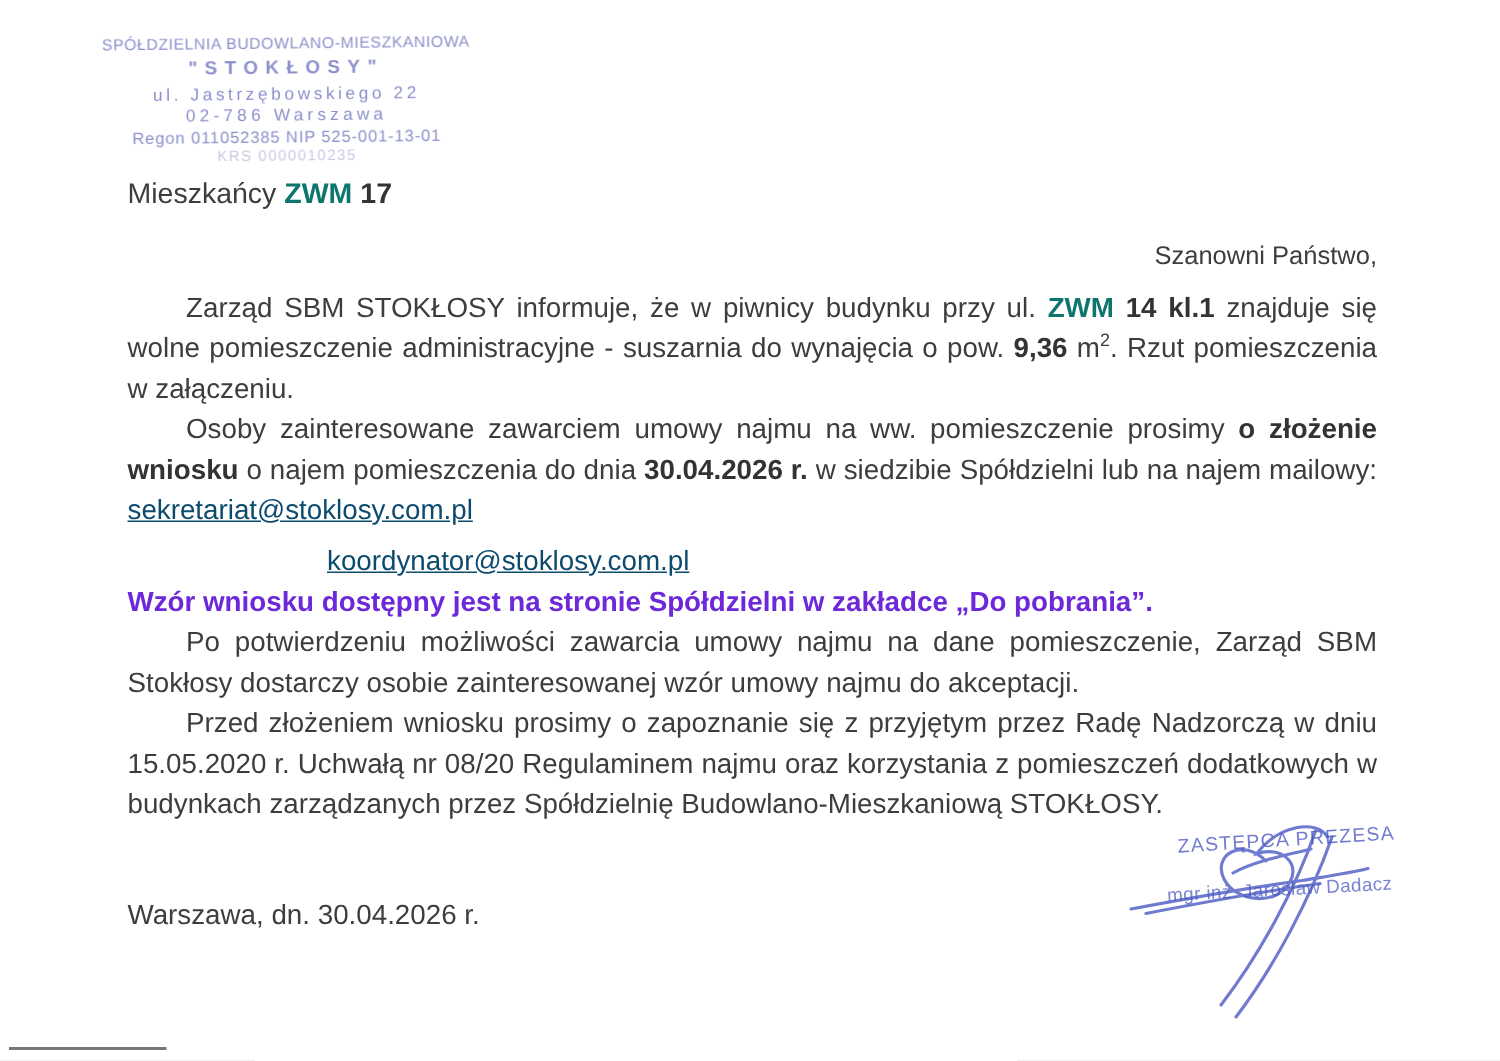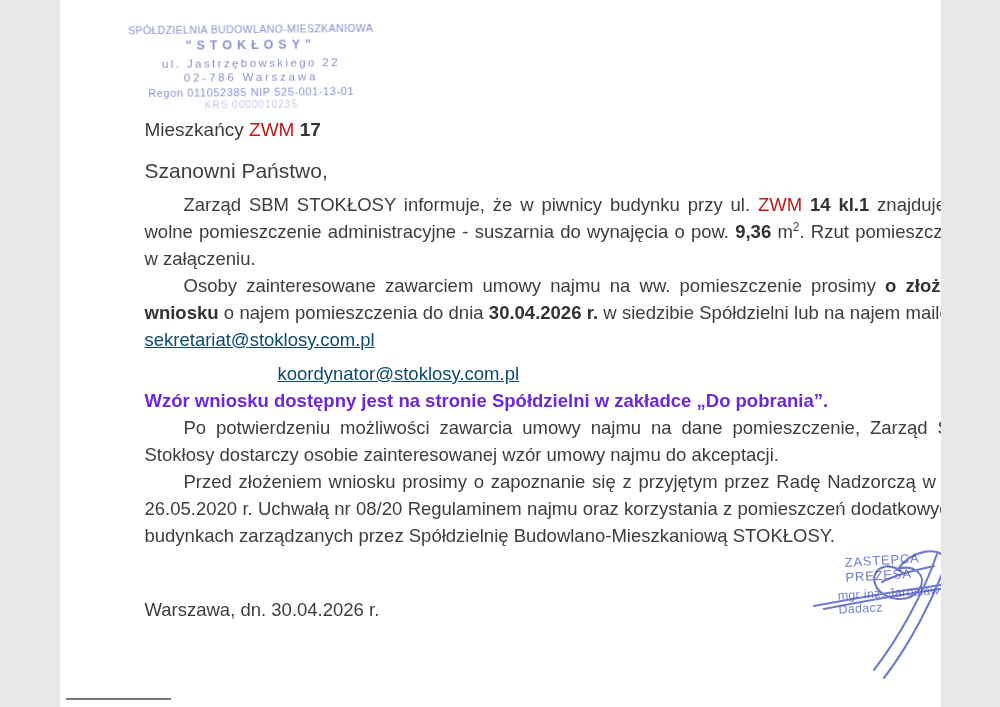--- a/index.html
+++ b/index.html
@@ -1,18 +1,18 @@
 <!DOCTYPE html>
 <html lang="pl"><head>
 <meta charset="utf-8">
 <title>Pismo SBM Stokłosy</title>
 <style>
   html,body { margin:0; padding:0; background:#e8e8e8; }
   .page {
-    position:relative; width:881px; height:707px; margin:0 auto;
+    position:relative; width:1000px; height:707px; margin:0 auto;
     background:#ffffff; overflow:hidden;
     font-family:"Liberation Sans","DejaVu Sans",sans-serif;
     color:#3d3d3d;
   }
 
   
   .stamp {
     position:absolute; left:40px; top:23px; width:302px;
     text-align:center; color:#8186c6; opacity:.92;
     transform:rotate(-0.6deg);
@@ -23,23 +23,23 @@
   .stamp .l1 { font-size:12.5px; font-weight:bold; letter-spacing:5px; margin-top:2px; }
   .stamp .l2 { font-size:11.5px; letter-spacing:2.4px; margin-top:2px; }
   .stamp .l3 { font-size:11.5px; letter-spacing:2.8px; }
   .stamp .l4 { font-size:11px;  letter-spacing:.6px; margin-top:1px; }
   .stamp .l5 { font-size:10px;  letter-spacing:1px; opacity:.5; }
 
   
   .doc { position:absolute; left:85px; top:116px; width:833px;
          font-size:18.5px; line-height:27px; }
   .recipient { font-size:19px; margin:0 0 14px 0; }
-  .redacted  { font-weight:normal; color:#b91c1c; }
+  .redacted  { font-weight:bold; color:#0f766e; }
   .bdark     { font-weight:bold; color:#333333; }
-  .salutation{ text-align:left; font-size:21px; margin:0 0 7px 0; }
+  .salutation{ text-align:right; font-size:17px; margin:0 0 7px 0; }
   p.just { margin:0; text-align:justify; text-indent:39px; }
   .email-link { color:#0c4a6e; text-decoration:underline; cursor:pointer; }
   .koord-line { margin:7px 0 0 133px; }
   .bold-line  { margin:0; font-weight:bold; color:#6d28d9; }
   .date-line  { margin-top:47px; }
   sup { font-size:12px; line-height:0; }
 
   
   .sig-title {
     position:absolute; left:785px; top:552px;
@@ -80,21 +80,21 @@
     <p class="just"><span>Zarząd SBM STOKŁOSY informuje, że w piwnicy budynku przy ul. </span><span class="redacted">ZWM</span><span class="bdark"> 14 kl.1</span><span> znajduje się wolne pomieszczenie administracyjne - suszarnia do wynajęcia o pow. </span><span class="bdark">9,36</span><span> m</span><sup>2</sup><span>. Rzut pomieszczenia w załączeniu.</span></p>
 
     <p class="just"><span>Osoby zainteresowane zawarciem umowy najmu na ww. pomieszczenie prosimy </span><span class="bdark">o złożenie wniosku</span><span> o najem pomieszczenia do dnia </span><span class="bdark">30.04.2026 r.</span><span> w siedzibie Spółdzielni lub na najem mailowy: </span><a class="email-link">sekretariat@stoklosy.com.pl</a></p>
 
     <p class="koord-line"><a class="email-link">koordynator@stoklosy.com.pl</a></p>
 
     <p class="bold-line">Wzór wniosku dostępny jest na stronie Spółdzielni w zakładce „Do pobrania”.</p>
 
     <p class="just">Po potwierdzeniu możliwości zawarcia umowy najmu na dane pomieszczenie, Zarząd SBM Stokłosy dostarczy osobie zainteresowanej wzór umowy najmu do akceptacji.</p>
 
-    <p class="just">Przed złożeniem wniosku prosimy o zapoznanie się z przyjętym przez Radę Nadzorczą w dniu 26.05.2020 r. Uchwałą nr 08/20 Regulaminem najmu oraz korzystania z pomieszczeń dodatkowych w budynkach zarządzanych przez Spółdzielnię Budowlano-Mieszkaniową STOKŁOSY.</p>
+    <p class="just">Przed złożeniem wniosku prosimy o zapoznanie się z przyjętym przez Radę Nadzorczą w dniu 15.05.2020 r. Uchwałą nr 08/20 Regulaminem najmu oraz korzystania z pomieszczeń dodatkowych w budynkach zarządzanych przez Spółdzielnię Budowlano-Mieszkaniową STOKŁOSY.</p>
 
     <p class="date-line">Warszawa, dn. 30.04.2026 r.</p>
   </div>
 
   <div class="sig-title">ZASTĘPCA PREZESA</div>
   <div class="sig-name">mgr inż. Jarosław Dadacz</div>
 
   <svg class="sig-svg" width="260" height="167" viewBox="0 0 260 167" fill="none">
     <g stroke="#4756c0" stroke-width="2.1" stroke-linecap="round" opacity="0.78" fill="none">
 

